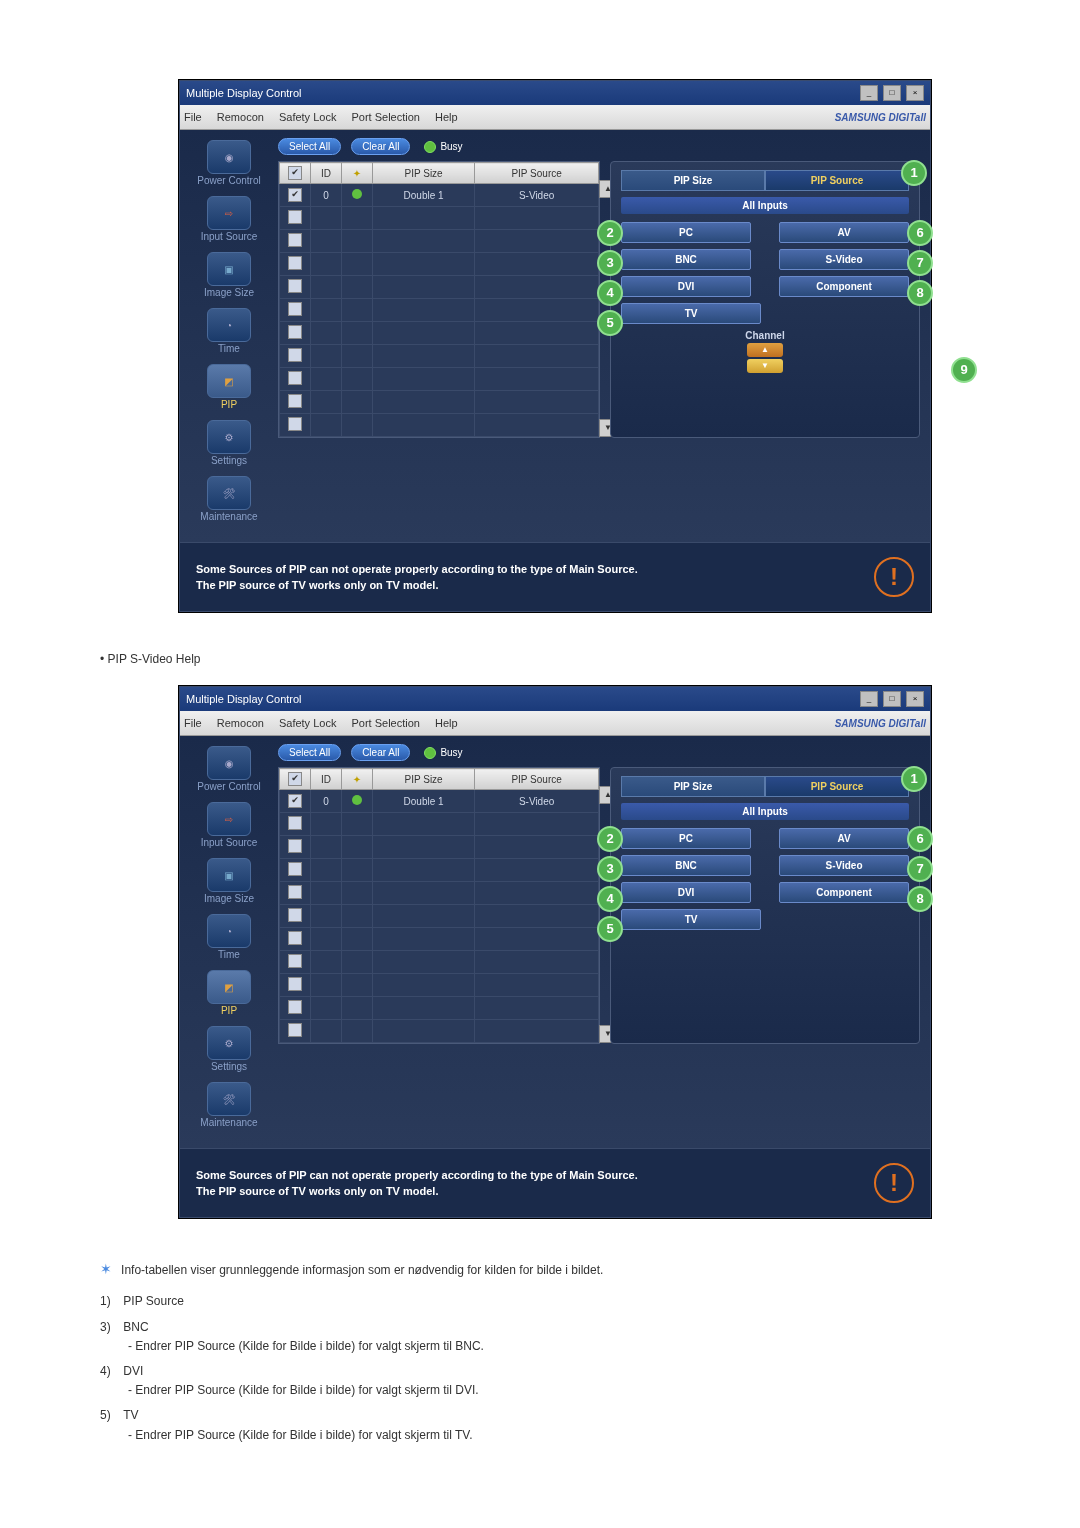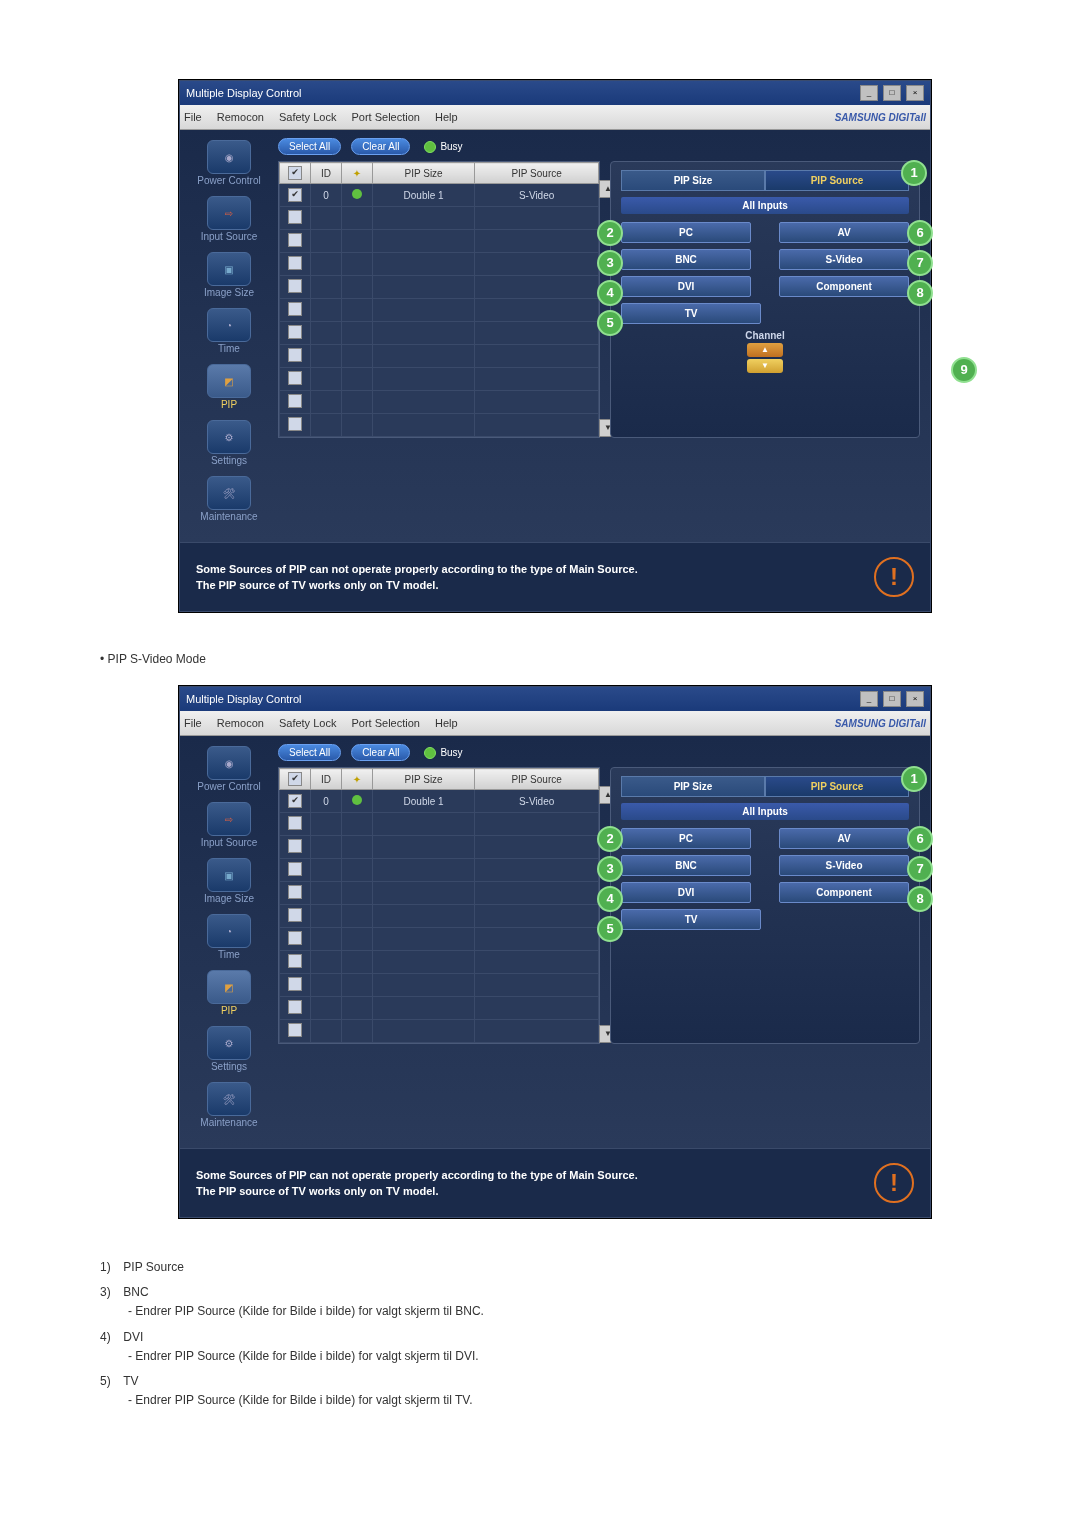--- a/index.html
+++ b/index.html
@@ -283,21 +283,21 @@
   .doc-info {
     margin-top: 40px;
     font-size: 12px;
     line-height: 1.6;
   }
   .star {
     color: #4a8ae0;
     font-size: 14px;
     margin-right: 6px;
   }
-  .doc-list { margin-top: 4px; padding-left: 0; }
+  .doc-list { margin-top: 12px; padding-left: 0; }
   .doc-list .item { margin-bottom: 6px; }
   .doc-list .num { display: inline-block; width: 20px; }
   .doc-list .sub { padding-left: 28px; display: block; }
 </style>
 </head>
 <body>
 
 <div class="page">
 
   <div class="app-window">
@@ -512,21 +512,21 @@
     </div>
     <div class="footer-note">
       <div>
         <div>Some Sources of PIP can not operate properly according to the type of Main Source.</div>
         <div>The PIP source of TV works only on TV model.</div>
       </div>
       <div class="warn-icon">!</div>
     </div>
   </div>
 
-  <div class="doc-bullet">PIP S-Video Mode</div>
+  <div class="doc-bullet">PIP S-Video Help</div>
 
   <div class="app-window">
     <div class="titlebar">
       <span>Multiple Display Control</span>
       <span class="controls">
         <span>_</span>
         <span>□</span>
         <span>×</span>
       </span>
     </div>
@@ -707,20 +707,24 @@
     <div class="footer-note">
       <div>
         <div>Some Sources of PIP can not operate properly according to the type of Main Source.</div>
         <div>The PIP source of TV works only on TV model.</div>
       </div>
       <div class="warn-icon">!</div>
     </div>
   </div>
 
   <div class="doc-info">
+    <div>
+      <span class="star">✶</span>
+      <span>Info-tabellen viser grunnleggende informasjon som er nødvendig for kilden for bilde i bildet.</span>
+    </div>
     <div class="doc-list">
       <div class="item">
         <span class="num">1)</span>
         <span>PIP Source</span>
       </div>
       <div class="item">
         <span class="num">3)</span>
         <span>BNC</span>
         <span class="sub">- Endrer PIP Source (Kilde for Bilde i bilde) for valgt skjerm til BNC.</span>
       </div>

